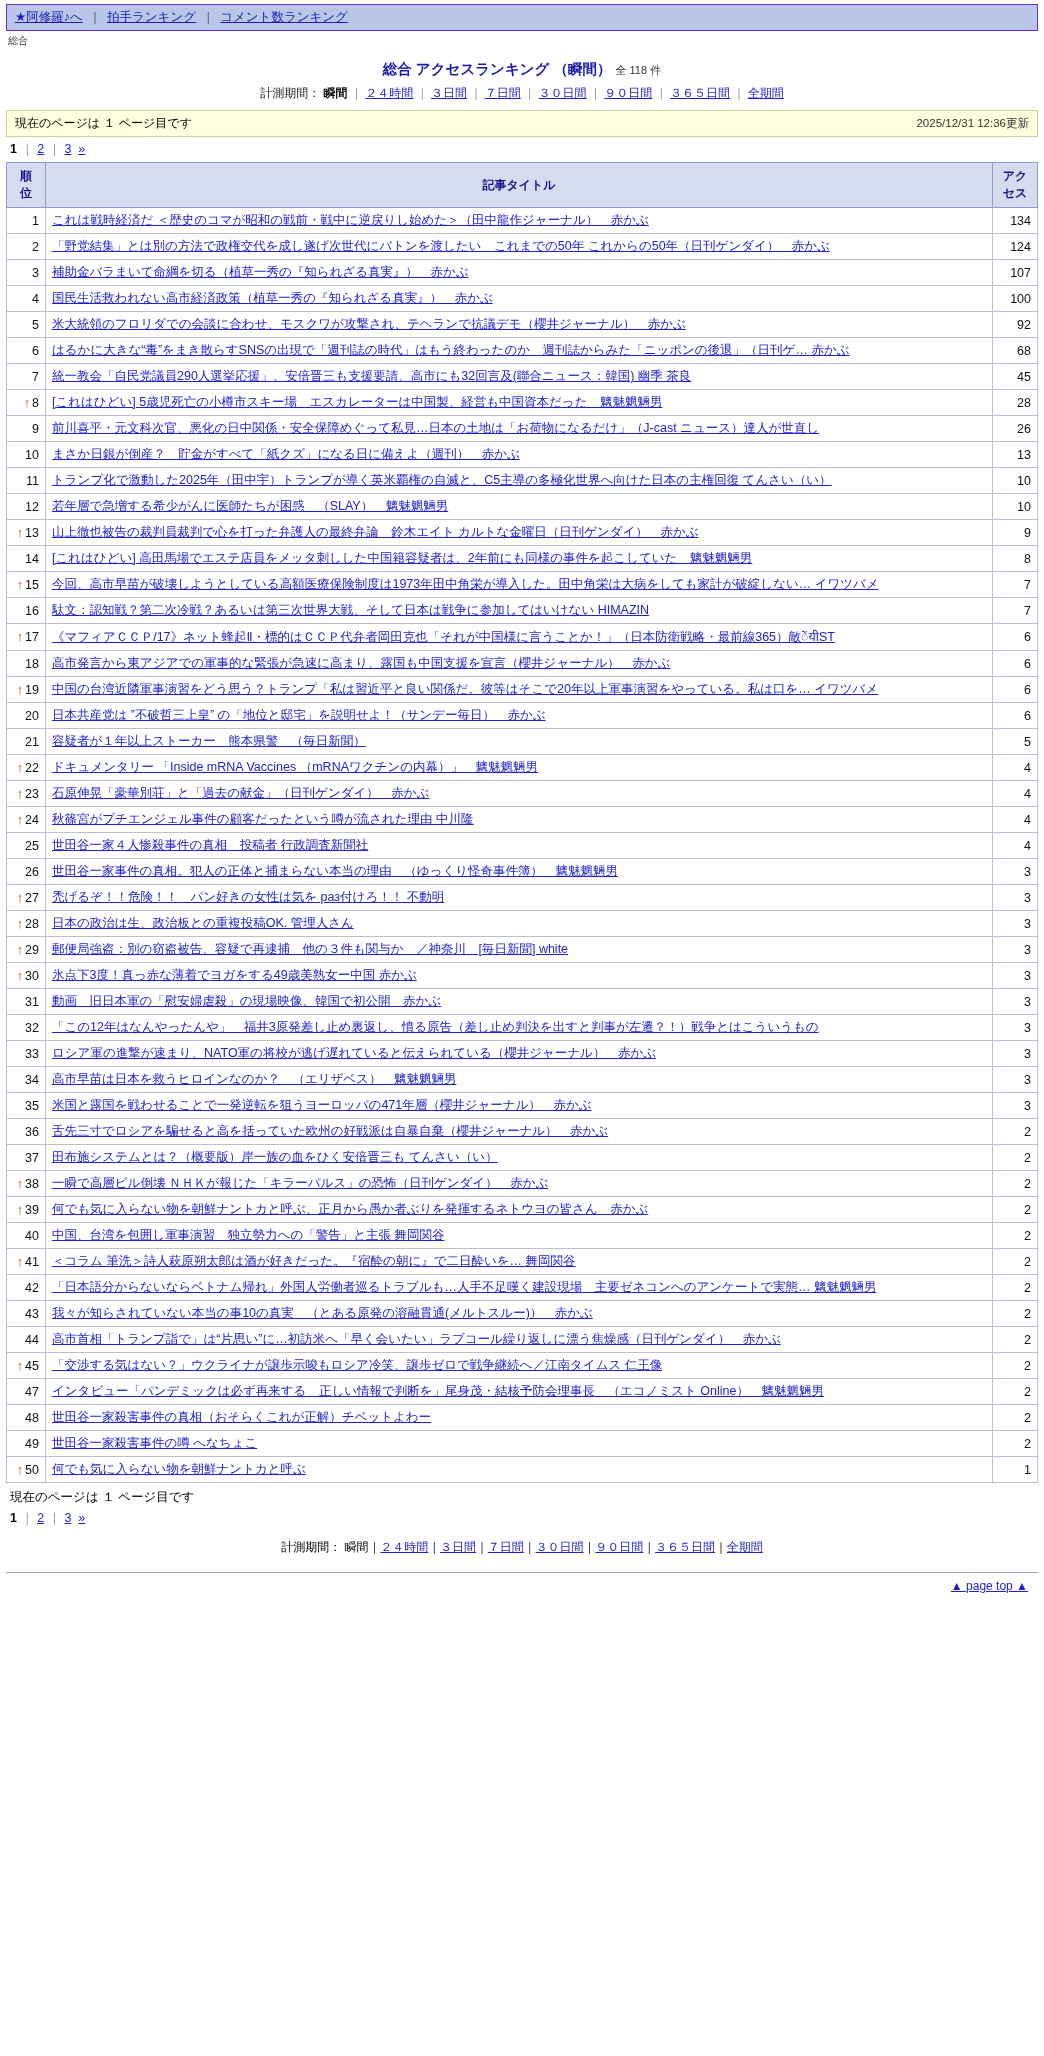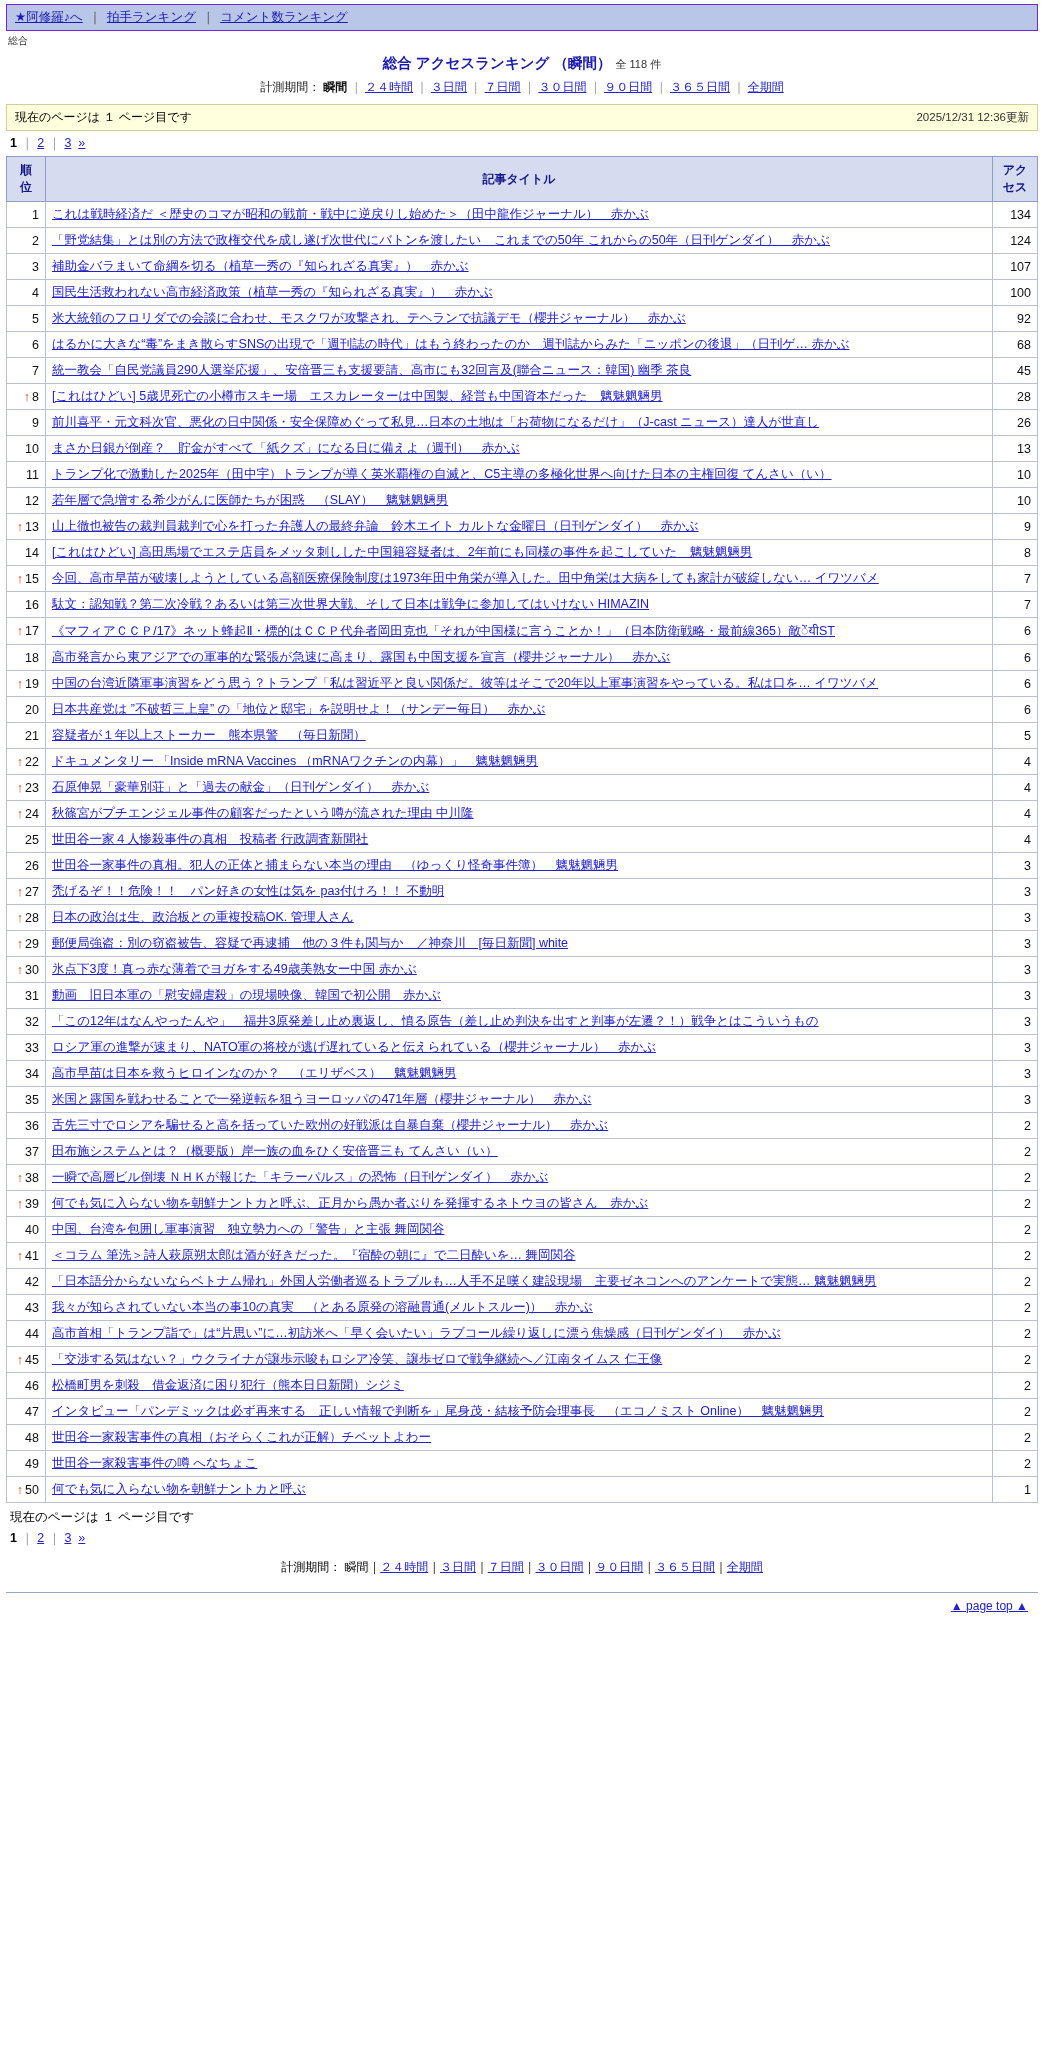--- a/index.html
+++ b/index.html
@@ -5,24 +5,24 @@
   html,body{margin:0;padding:0;background:#ffffff;}
   body{font-family:"Liberation Sans","DejaVu Sans",sans-serif;font-size:12px;color:#000;width:1044px;}
   a{color:#2222cc;text-decoration:underline;}
   .wrap{width:1044px;margin:0;padding:0;}
   
   .topnav{background:#b9c6e8;border:1px solid #6d28d9;margin:4px 6px 0 6px;padding:4px 8px;font-size:12.5px;}
   .topnav a{color:#1b1bb5;text-decoration:underline;}
   .topnav .sep{color:#444;margin:0 6px;}
   .crumb{font-size:10px;color:#333;margin:3px 0 4px 8px;}
   
-  .titleblock{text-align:center;margin-top:6px;}
+  .titleblock{text-align:center;margin-top:12px;}
   .titleblock .t1{color:#1a1ab0;font-size:14.5px;font-weight:bold;}
   .titleblock .t1 .cnt{color:#333;font-size:11px;font-weight:normal;}
-  .periodline{margin-top:6px;font-size:12px;color:#222;font-family:Liberation Serif, serif;}
+  .periodline{margin-top:6px;font-size:12px;color:#222;}
   .periodline .lbl{color:#222;}
   .periodline .cur{font-weight:bold;color:#111;}
   .periodline a{color:#2222cc;}
   .periodline .bar{color:#888;margin:0 3px;}
   
   .infobar{margin:8px 6px 0 6px;background:#ffffdd;border:1px solid #cfcf9a;padding:4px 8px;display:flex;justify-content:space-between;align-items:center;font-size:12px;}
   .infobar .right{color:#333;font-size:11.5px;}
   .pager{margin:4px 0 4px 10px;font-size:12.5px;}
   .pager .cur{font-weight:bold;color:#000;}
   .pager .bar{color:#888;margin:0 4px;}
@@ -300,25 +300,20 @@
           <td class="num"><span>44</span></td>
           <td class="title"><a href="#">高市首相「トランプ詣で」は“片思い”に…初訪米へ「早く会いたい」ラブコール繰り返しに漂う焦燥感（日刊ゲンダイ）　赤かぶ</a></td>
           <td class="acc">2</td>
         </tr>
         <tr>
           <td class="num"><span class="up">↑</span><span>45</span></td>
           <td class="title"><a href="#">「交渉する気はない？」ウクライナが譲歩示唆もロシア冷笑、譲歩ゼロで戦争継続へ／江南タイムス 仁王像</a></td>
           <td class="acc">2</td>
         </tr>
         <tr>
-          <td class="num"><span>46</span></td>
-          <td class="title"><a href="#">松橋町男を刺殺　借金返済に困り犯行（熊本日日新聞）シジミ</a></td>
-          <td class="acc">2</td>
-        </tr>
-        <tr>
           <td class="num"><span>47</span></td>
           <td class="title"><a href="#">インタビュー「パンデミックは必ず再来する　正しい情報で判断を」尾身茂・結核予防会理事長　（エコノミスト Online）　魑魅魍魎男</a></td>
           <td class="acc">2</td>
         </tr>
         <tr>
           <td class="num"><span>48</span></td>
           <td class="title"><a href="#">世田谷一家殺害事件の真相（おそらくこれが正解）チベットよわー</a></td>
           <td class="acc">2</td>
         </tr>
         <tr>

